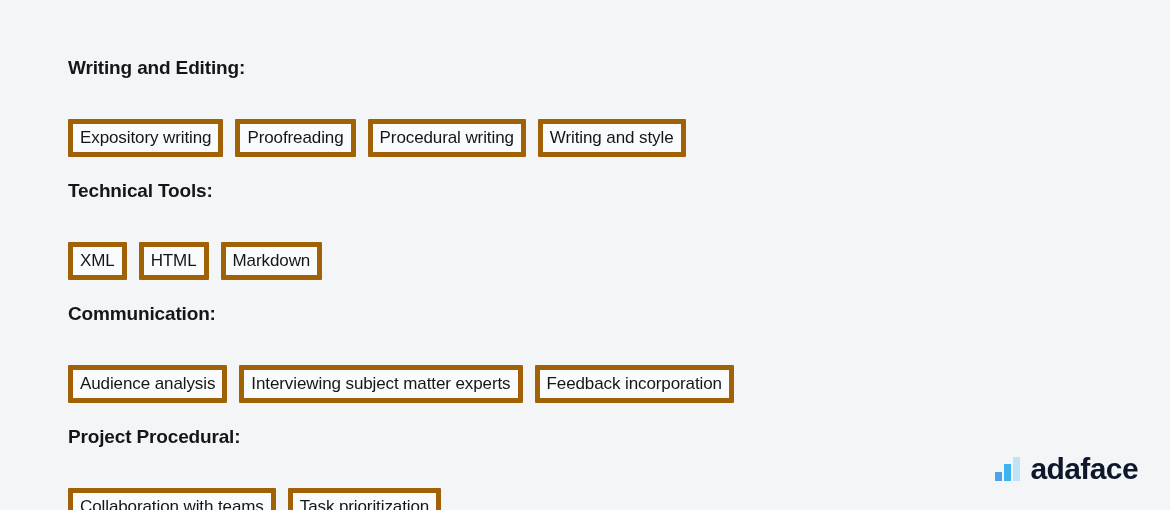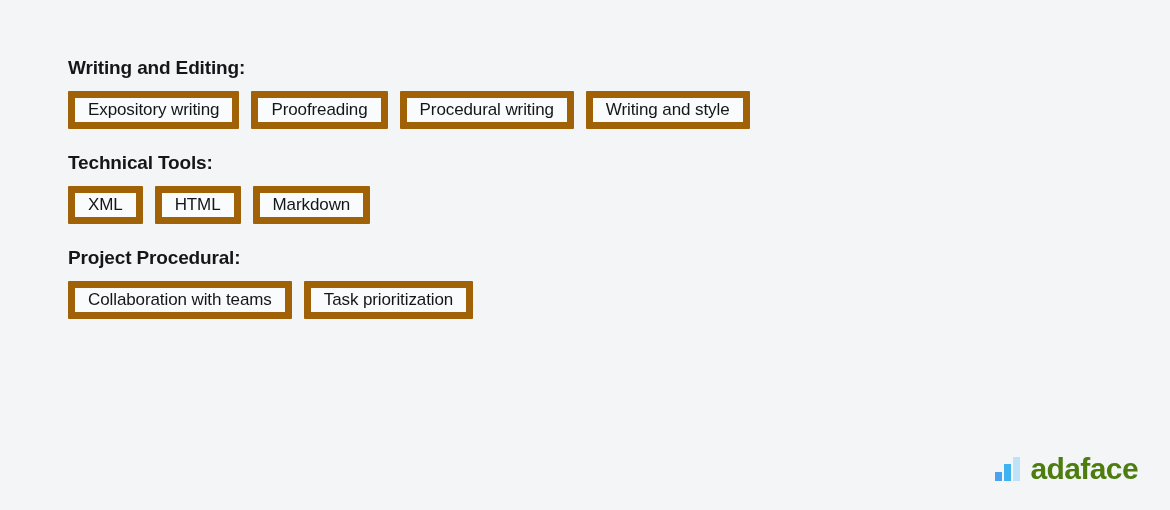--- a/index.html
+++ b/index.html
@@ -48,45 +48,46 @@
     flex-wrap: wrap;
     align-items: flex-start;
     gap: 12px;
   }
   .tag {
     display: inline-flex;
     align-items: center;
     justify-content: center;
     height: 38px;
     box-sizing: border-box;
-    padding: 0 13px;
+    padding: 0 7px;
     background: #fafbfc;
-    border: 7px solid #a16207;
+    border: 5px solid #a16207;
     border-radius: 1px;
     font-size: 17px;
     color: #14161a;
     letter-spacing: -0.1px;
     white-space: nowrap;
     line-height: 1;
+    margin-top: 28px;
   }
   #brand-logo {
     position: absolute;
     right: 32px;
     bottom: 26px;
     display: flex;
     align-items: center;
     gap: 9px;
   }
   .logo-mark {
     display: block;
   }
   .logo-word {
     font-size: 30px;
     font-weight: bold;
-    color: #4d7c0f;
+    color: #0f172a;
     letter-spacing: -0.6px;
     line-height: 1;
   }
 </style>
 </head>
 <body>
 
 <div id="page">
 
   <div id="skills-content">
@@ -101,20 +102,28 @@
       </div>
       <div class="skill-group">
         <div class="group-heading">Technical Tools:</div>
         <div class="tag-row">
           <span class="tag">XML</span>
           <span class="tag">HTML</span>
           <span class="tag">Markdown</span>
         </div>
       </div>
       <div class="skill-group">
+        <div class="group-heading">Communication:</div>
+        <div class="tag-row">
+          <span class="tag">Audience analysis</span>
+          <span class="tag">Interviewing subject matter experts</span>
+          <span class="tag">Feedback incorporation</span>
+        </div>
+      </div>
+      <div class="skill-group">
         <div class="group-heading">Project Procedural:</div>
         <div class="tag-row">
           <span class="tag">Collaboration with teams</span>
           <span class="tag">Task prioritization</span>
         </div>
       </div>
     </div>
 
   <div id="brand-logo">
     <svg class="logo-mark" width="26" height="24" viewBox="0 0 26 24" aria-hidden="true">

